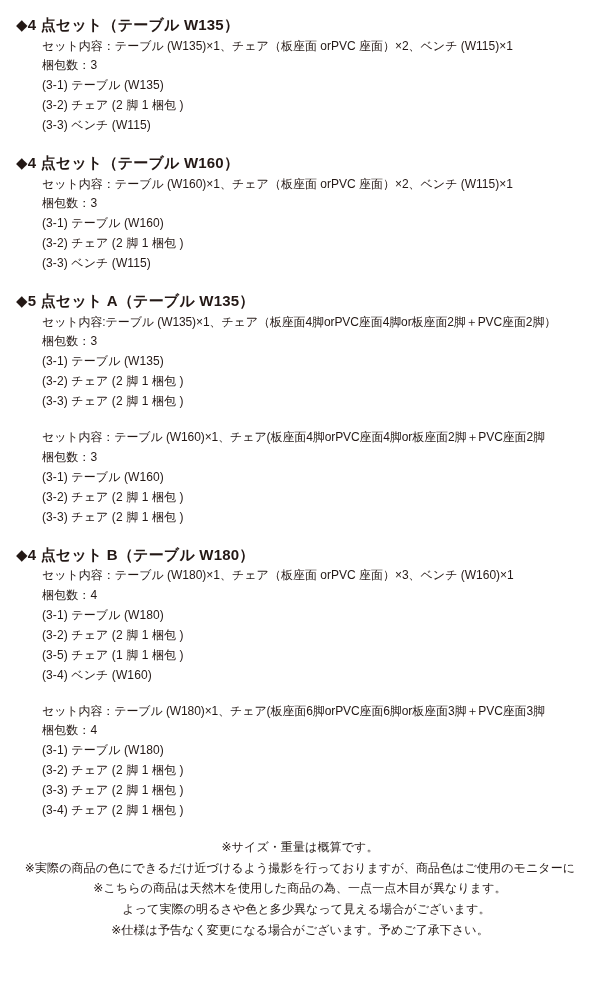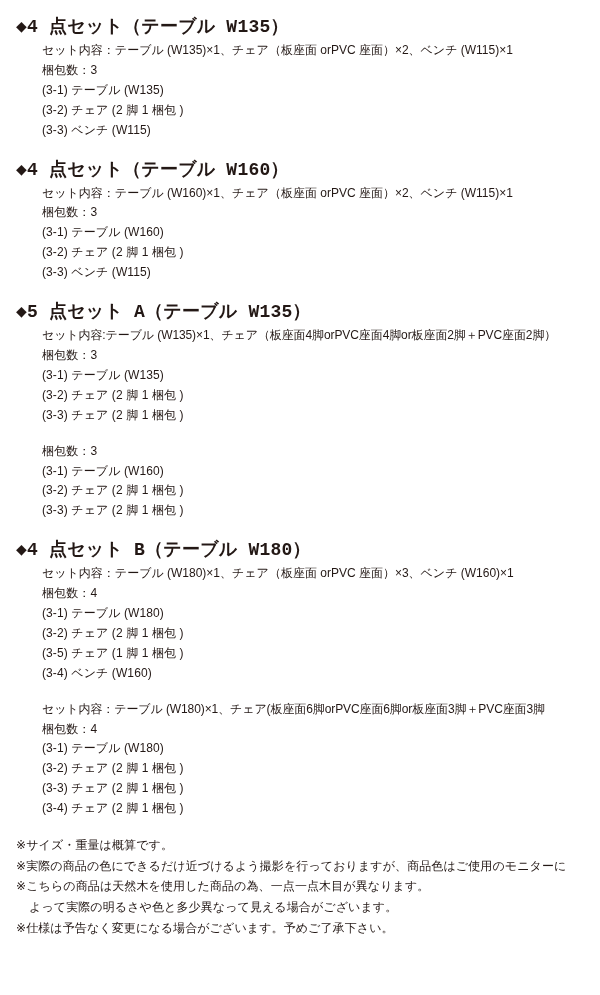--- a/index.html
+++ b/index.html
@@ -18,26 +18,25 @@
     box-sizing: border-box;
     width: 600px;
     height: 995px;
     padding: 14px 16px 10px 16px;
     position: relative;
   }
   .set-block {
     margin-bottom: 16px;
   }
   .set-title {
-    font-size: 18px;
+    font-size: 15px;
     line-height: 1.5;
     font-weight: 600;
     letter-spacing: 0.2px;
     white-space: nowrap;
-    font-family: Liberation Mono, monospace;
   }
   .set-body {
     padding-left: 18px;
   }
   .set-line {
     font-size: 12px;
     line-height: 1.66;
     letter-spacing: 0.1px;
     white-space: nowrap;
     margin-left: 8px;
@@ -50,20 +49,21 @@
     letter-spacing: -0.1px;
   }
   .notes {
     margin-top: 6px;
   }
   .note-line {
     font-size: 12px;
     line-height: 1.72;
     letter-spacing: 0.1px;
     white-space: nowrap;
+    text-align: center;
   }
   .note-line.indent {
     padding-left: 13px;
   }
 </style>
 </head>
 <body>
 
 <div class="page">
 
@@ -95,20 +95,21 @@
       <div class="set-line contents tight">セット内容:テーブル (W135)×1、チェア（板座面4脚orPVC座面4脚or板座面2脚＋PVC座面2脚）</div>
       <div class="set-line">梱包数：3</div>
       <div class="set-line">(3-1) テーブル (W135)</div>
       <div class="set-line">(3-2) チェア (2 脚 1 梱包 )</div>
       <div class="set-line">(3-3) チェア (2 脚 1 梱包 )</div>
     </div>
   </div>
 
   <div class="set-block">
     <div class="set-body">
+      <div class="set-line contents tight">セット内容：テーブル (W160)×1、チェア(板座面4脚orPVC座面4脚or板座面2脚＋PVC座面2脚</div>
       <div class="set-line">梱包数：3</div>
       <div class="set-line">(3-1) テーブル (W160)</div>
       <div class="set-line">(3-2) チェア (2 脚 1 梱包 )</div>
       <div class="set-line">(3-3) チェア (2 脚 1 梱包 )</div>
     </div>
   </div>
 
   <div class="set-block">
     <div class="set-title">◆4 点セット B（テーブル W180）</div>
     <div class="set-body">

